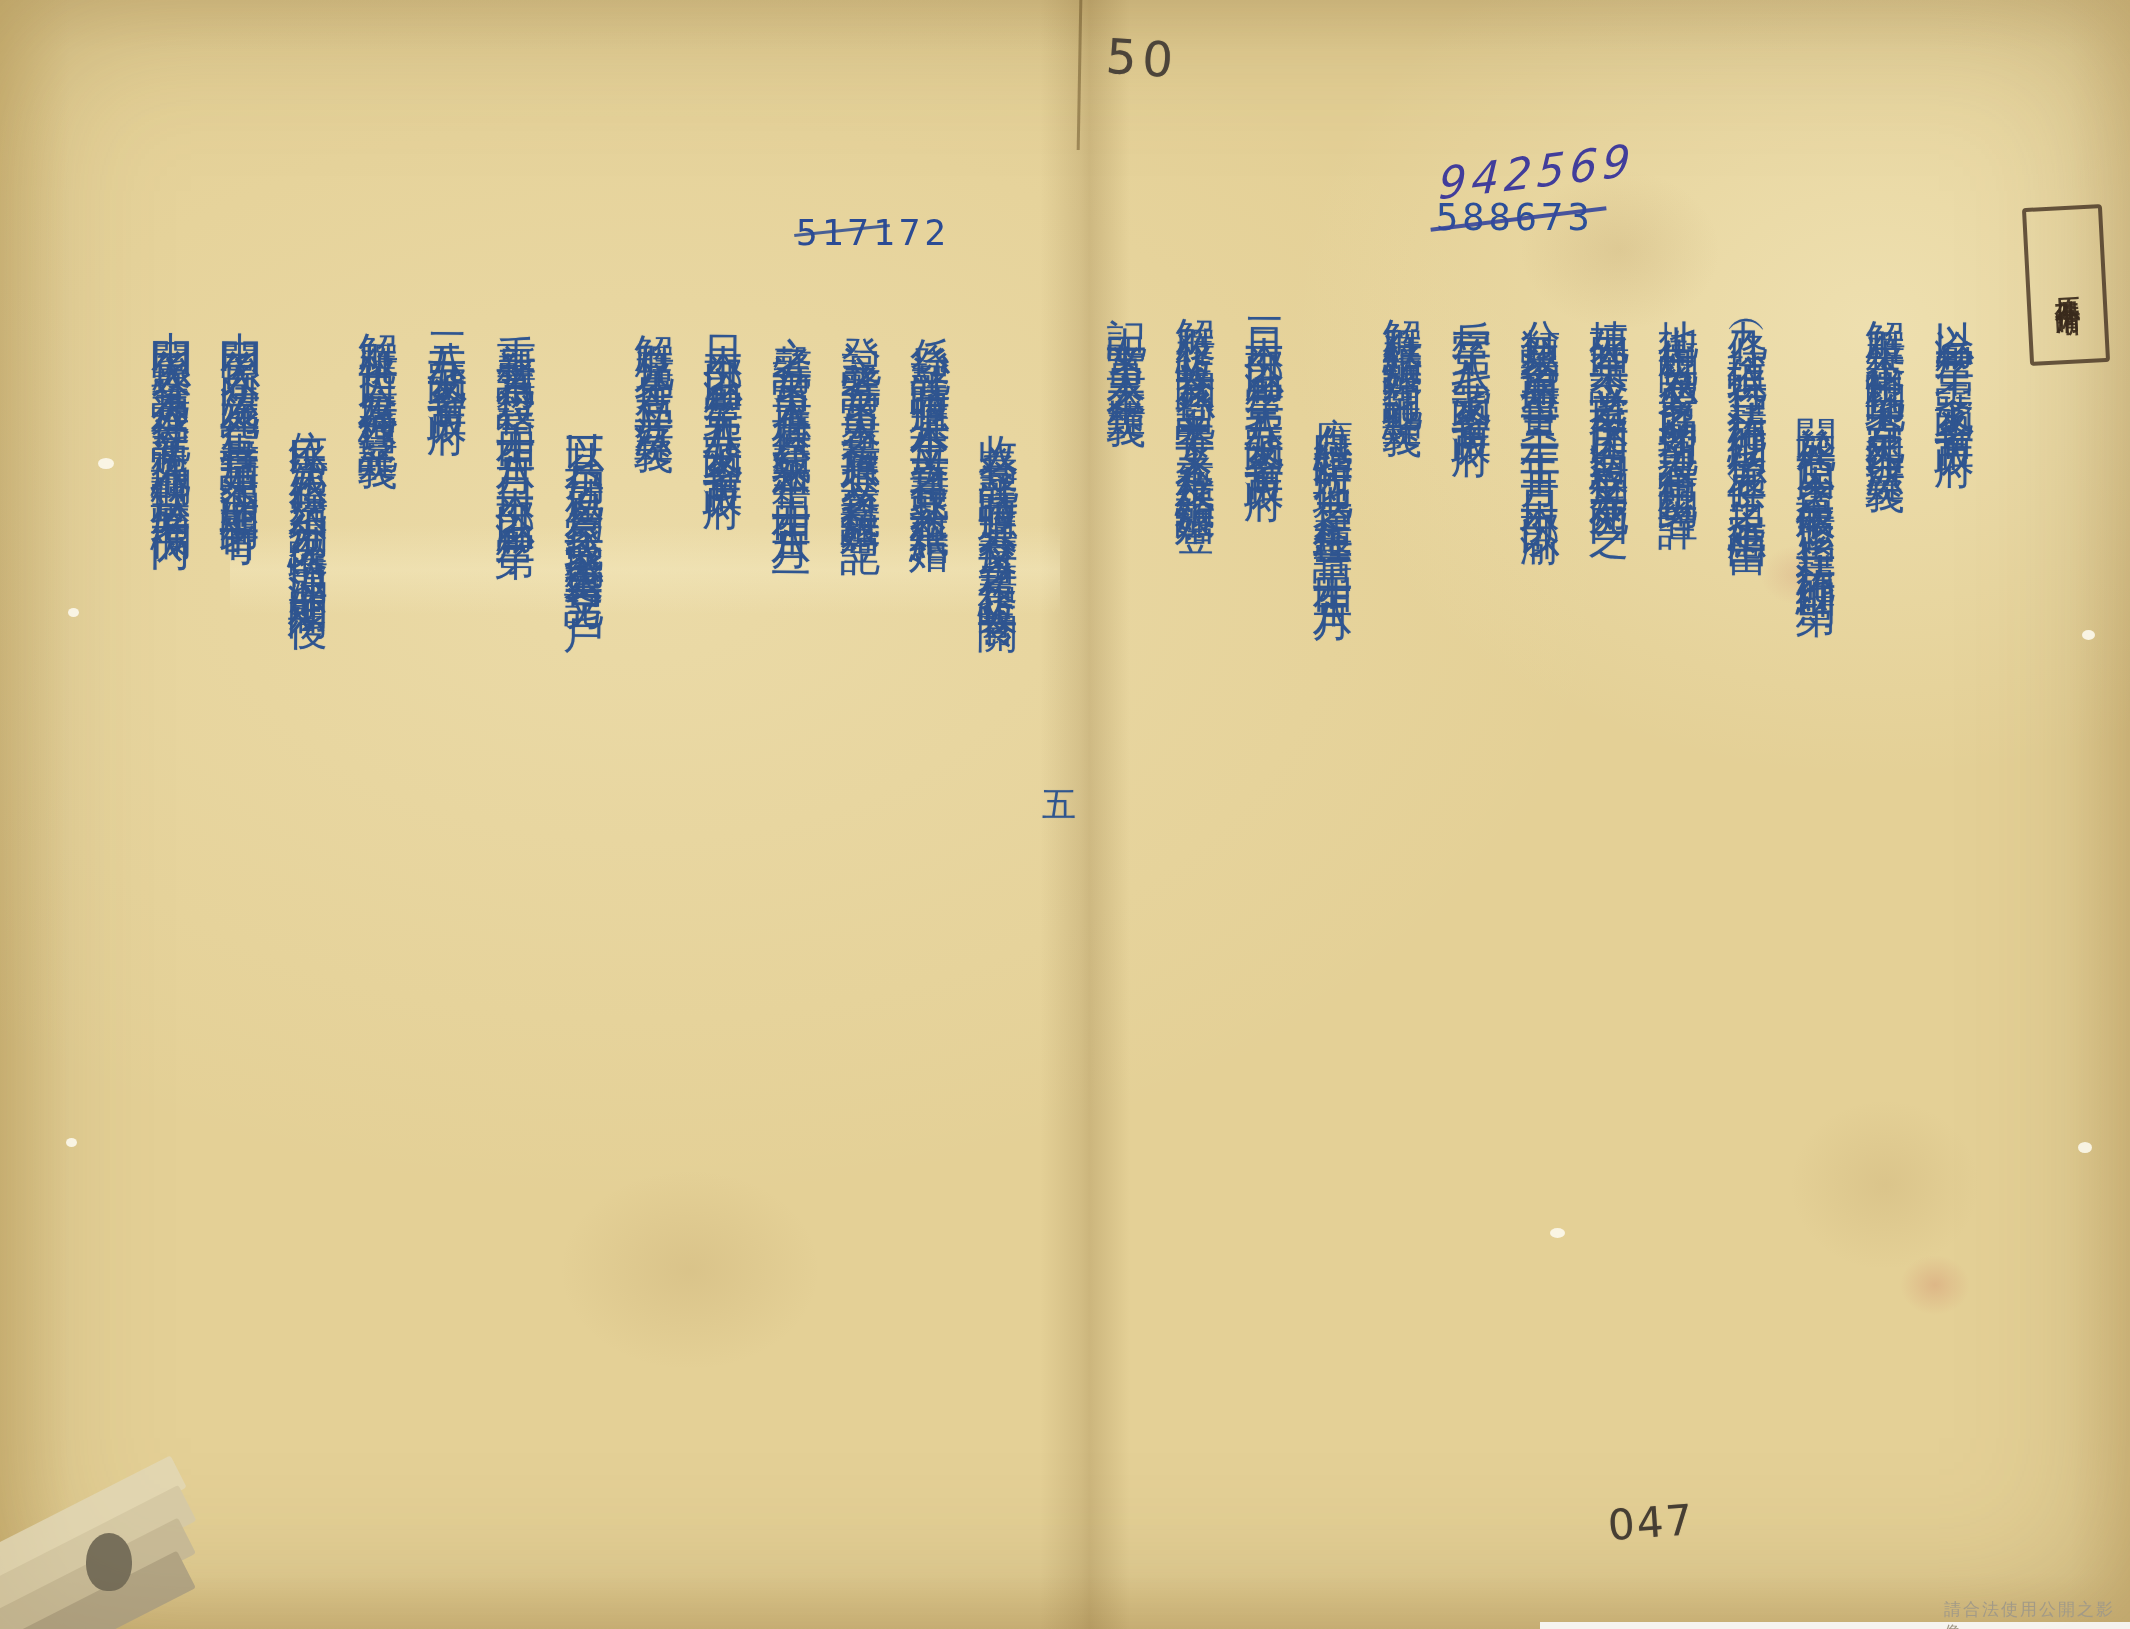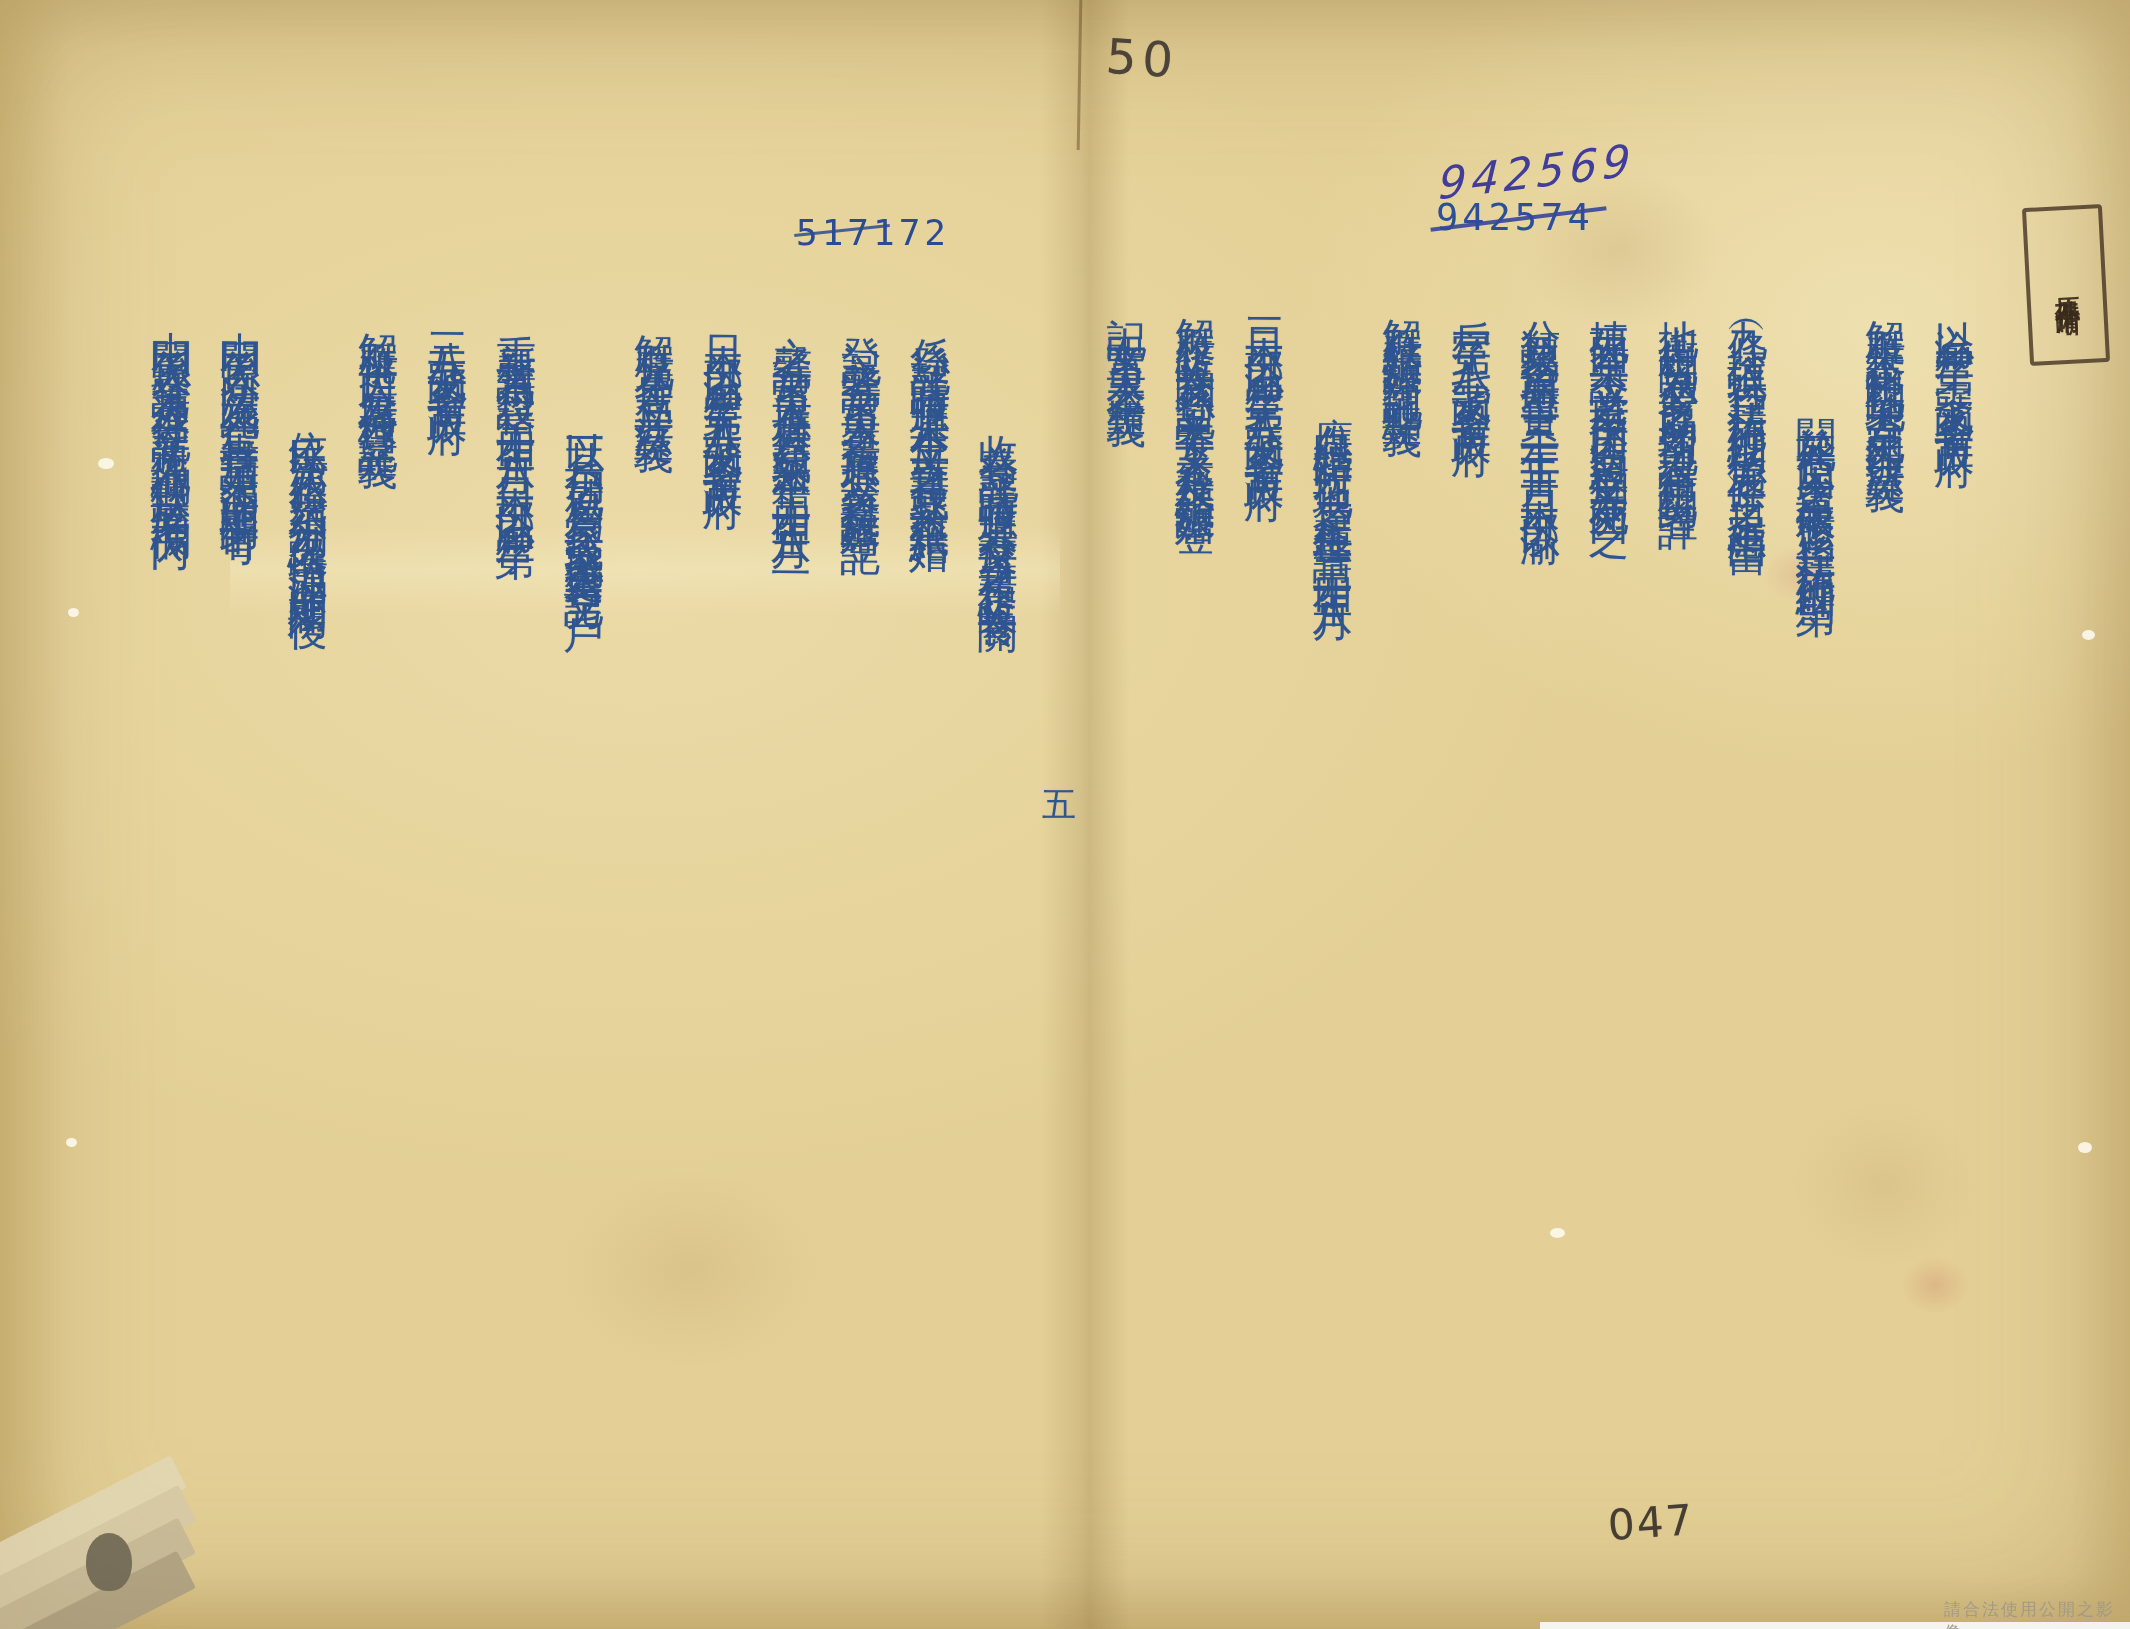--- a/index.html
+++ b/index.html
@@ -156,21 +156,21 @@
     <div class="col">解釋逃亡人口應為何種登記疑義</div>
     <div class="col ind2">依民法第八條規定須分別失蹤情節滿法定期間後</div>
     <div class="col">由關係人向法院為死亡宣告聲請如未滿法定期間者可</div>
     <div class="col">由關係人聲請為遷徙登記新遷入地欄暫缺於備考欄內</div>
   </div>
 
   <div class="page-num">五</div>
 
   <div class="stamp-unclear">原件不清晰</div>
   <div class="serial serial-handwritten">942569</div>
-  <div class="serial serial-struck">942574</div>
+  <div class="serial serial-struck">588673</div>
   <div class="serial serial-left">517172</div>
   <div class="pencil num-top">50</div>
   <div class="pencil num-bottom">047</div>
   <div class="footer-notice">請合法使用公開之影像</div>
 
   <div class="watermark">
     <div class="wm-bar wm-b4"></div>
     <div class="wm-bar wm-b1"></div>
     <div class="wm-bar wm-b2"></div>
     <div class="wm-bar wm-b3"></div>

